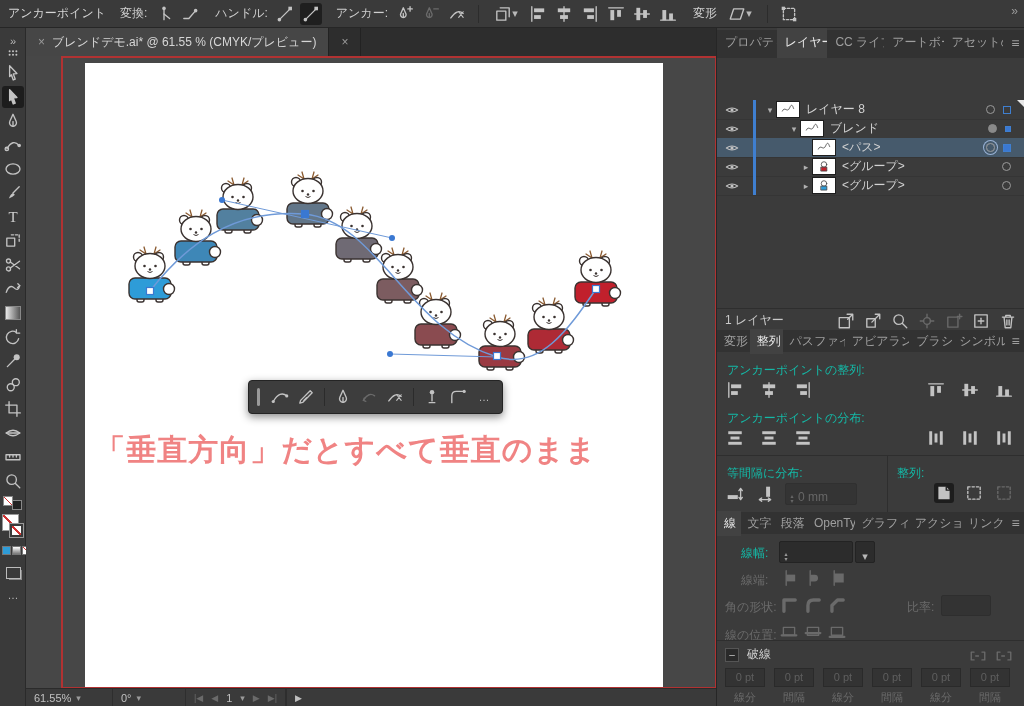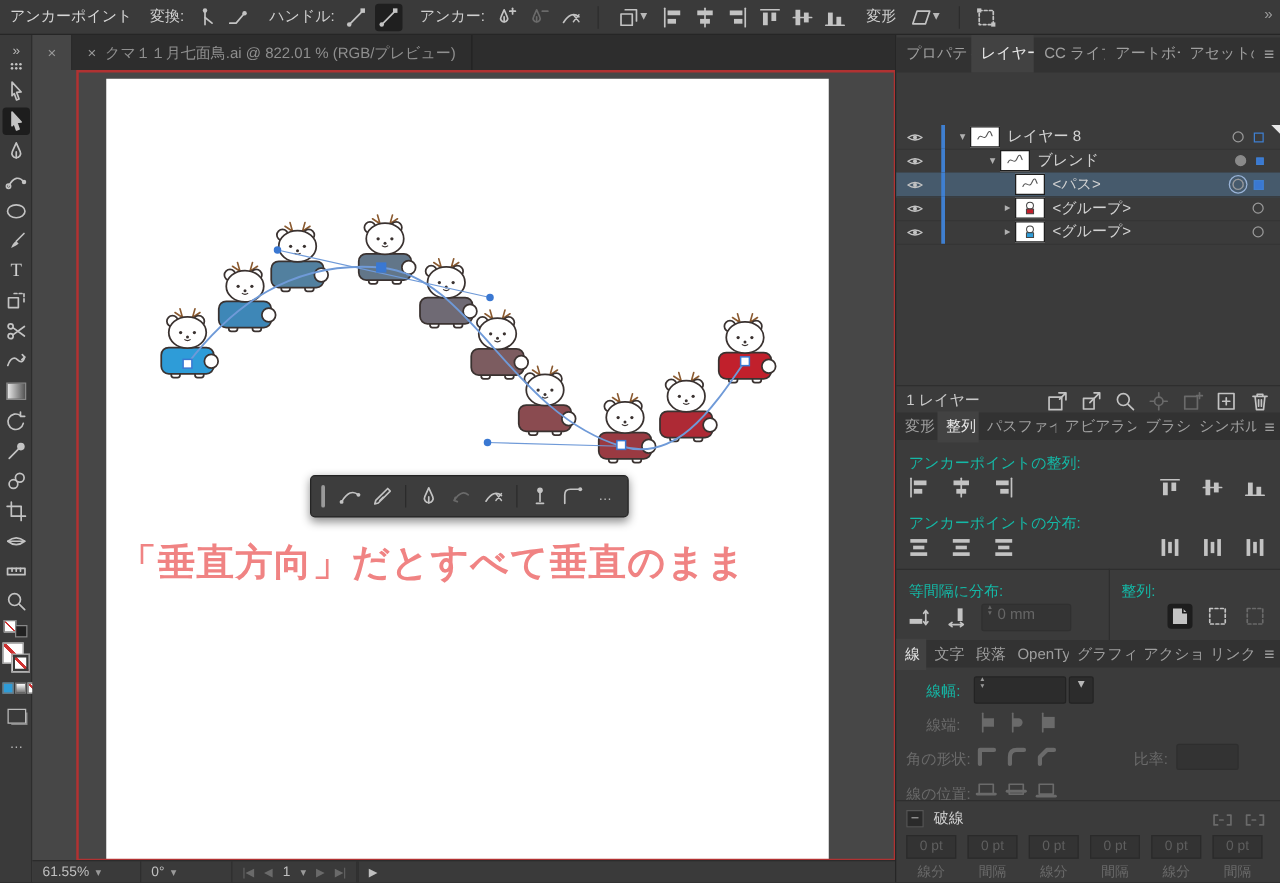--- a/index.html
+++ b/index.html
@@ -68,21 +68,21 @@
   .bluesq.small{width:6px;height:6px;background:#3a78d2;}
   #lfooter{left:0;top:280px;width:308px;height:24px;display:flex;align-items:center;border-top:1px solid #2e2e2e;padding:0 8px;box-sizing:border-box;gap:9px;}
   #lfooter .spacer{flex:1;}
   .ptabs2{position:absolute;left:0;width:308px;height:22px;background:#323232;display:flex;align-items:center;}
   .ptab2{padding:4px 7px;color:#9f9f9f;white-space:nowrap;max-width:64px;overflow:hidden;}
   .ptab2.active{background:#424242;color:#e8e8e8;}
   .seclbl{position:absolute;color:#14b8a6;}
   .irow{position:absolute;display:flex;gap:14px;align-items:center;}
   .ibtn{display:inline-flex;width:20px;height:20px;align-items:center;justify-content:center;border-radius:3px;color:#c3c3c3;}
   .ibtn.on{background:#1d1d1d;}
-  .inbox{background:#2c2c2c;border:1px solid #232323;border-radius:2px;color:#9a9a9a;display:flex;align-items:flex-start;}
+  .inbox{background:#2c2c2c;border:1px solid #232323;border-radius:2px;color:#9a9a9a;display:flex;align-items:flex-end;}
   .stepper{flex-direction:column;justify-content:center;width:12px;font-size:6px;line-height:5px;color:#9a9a9a;display:flex;align-items:center;}
   .dashfield{position:absolute;width:40px;text-align:center;}
   .dashfield .v{height:17px;background:#333333;border:1px solid #2a2a2a;color:#5f5f5f;font-size:11px;line-height:17px;}
   .dashfield .l{color:#6a6a6a;font-size:11px;margin-top:3px;}
   .hline{position:absolute;left:0;width:308px;height:1px;background:#2e2e2e;}
   .corner-tri{position:absolute;right:0;top:0;width:0;height:0;border-left:8px solid transparent;border-top:8px solid #e8e8e8;}
 </style>
 </head>
 <body>
 
@@ -408,24 +408,24 @@
       </div>
     <div class="rtool" style="top:556px">
         <span class="glyph">…</span>
       </div>
   </div>
 
   <div id="center" class="abs">
     <div id="doctabs" class="abs">
       <div class="dtab active">
         <span class="x">×</span>
+        <span>ブレンドデモ.ai* @ 61.55 % (CMYK/プレビュー)</span>
       </div>
       <div class="dtab">
         <span class="x">×</span>
-        <span>クマ１１月七面鳥.ai @ 822.01 % (RGB/プレビュー)</span>
       </div>
     </div>
 
     <div id="canvas" class="abs">
       <div id="artboard" class="abs"></div>
       <svg id="artsvg" class="abs" width="690" height="632" viewBox="26 56 690 632">
           <g transform="translate(150,287)">
             <rect x="-13" y="9" width="7" height="6" rx="2" style="fill:#fff;stroke:#3a3230;stroke-width:1.4;"></rect>
             <rect x="6" y="9" width="7" height="6" rx="2" style="fill:#fff;stroke:#3a3230;stroke-width:1.4;"></rect>
             <rect x="-21" y="-9" width="42" height="21" rx="6" style="fill:#2E9CD8;stroke:#3a3230;stroke-width:1.4;"></rect>

